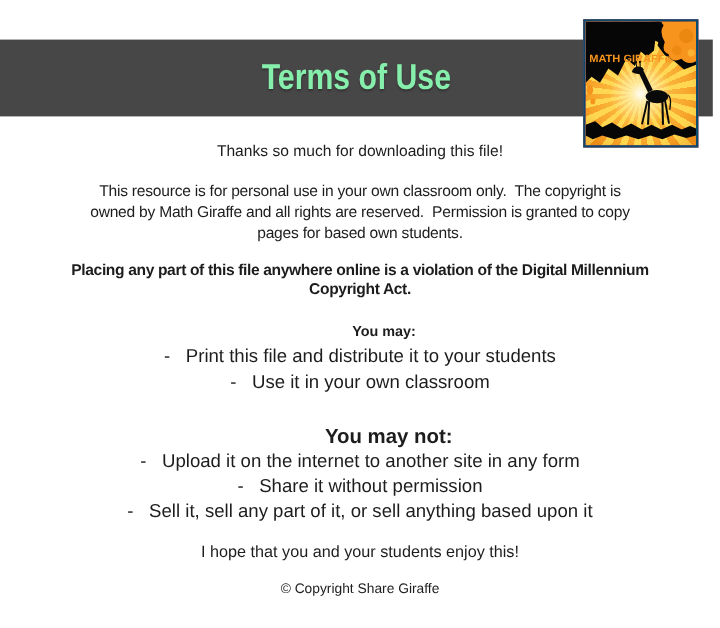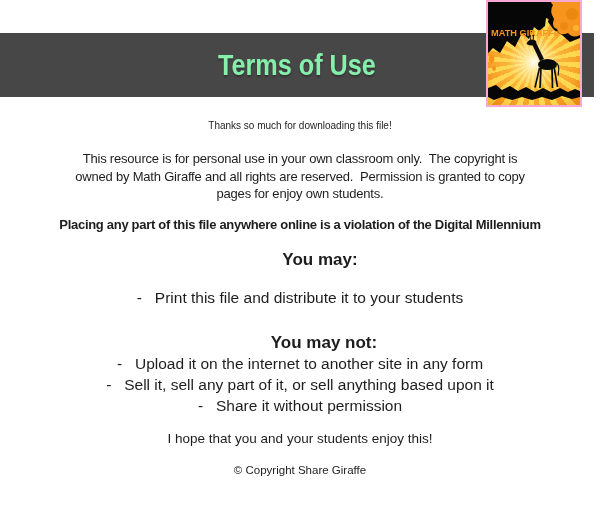--- a/index.html
+++ b/index.html
@@ -19,40 +19,40 @@
     margin:0; width:100%; text-align:center; line-height:64px;
     color:#86efac; font-size:30px; font-weight:bold; letter-spacing:0;
   }
   .banner-title .squeeze {
     display:inline-block; transform:scaleX(.84); transform-origin:center;
     text-shadow:0 2px 2px rgba(0,0,0,.28);
   }
 
   
   .logo {
-    position:absolute; left:486px; top:0; width:92px; height:103px;
-    background:#ef4444; border:2px solid #f9a8d4; box-sizing:content-box;
+    position:absolute; left:486px; top:16px; width:92px; height:103px;
+    background:#ef4444; border:2px solid #0c4a6e; box-sizing:content-box;
     overflow:hidden; z-index:3;
   }
   .burst {
     position:absolute; left:0; top:0; width:92px; height:103px;
     background:
       radial-gradient(circle at 46px 60px, rgba(255,255,255,.95) 0px, rgba(255,242,176,.85) 9px, rgba(255,214,90,.45) 26px, rgba(247,148,30,0) 54px),
       radial-gradient(circle at 46px 60px, rgba(0,0,0,0) 42px, rgba(205,96,0,.45) 72px),
       repeating-conic-gradient(from -90deg at 46px 60px, #ffd84d 0deg 7.5deg, #f5991e 7.5deg 15deg);
   }
   .logo svg { position:absolute; left:0; top:0; }
 
   
   .content { position:absolute; top:97px; left:0; width:600px; text-align:center; }
   .line { white-space:pre; }
-  .thanks   { margin:20px 0 0; font-size:10px; line-height:17px; }
+  .thanks   { margin:20px 0 0; font-size:13px; line-height:17px; }
   .para     { margin:16px 0 0; font-size:13px; line-height:17.5px; letter-spacing:-0.2px; }
   .dmca     { margin:14px 4px 0; font-size:13px; line-height:16.5px; font-weight:bold; letter-spacing:-0.3px; }
-  .heading  { margin:16px 0 17px; font-size:17px; line-height:21px; font-weight:bold;padding-left:40px; }
+  .heading  { margin:16px 0 0; font-size:12px; line-height:21px; font-weight:bold;padding-left:40px; }
   .heading2 { margin:24px 0 0; font-size:17px; line-height:21px; font-weight:bold;padding-left:48px; }
   .bullets div { font-size:15.5px; line-height:21px; }
   .hope     { margin:14px 0 16px; font-size:13.5px; line-height:17px; }
   .copyright{ margin:12px 0 0; font-size:11.5px; line-height:14px; }
 </style>
 </head>
 <body>
 
 <div class="page">
 
@@ -100,36 +100,38 @@
       <path d="M0 86 L8 83 L14 88 L22 84 L30 89 L38 85 L47 90 L55 86 L63 90 L72 86 L80 90 L87 87 L92 89 L92 95 L84 97 L74 94 L64 98 L54 95 L44 98 L34 95 L24 98 L14 95 L6 98 L0 95 Z" fill="#060606"></path>
     </svg>
   </div>
 
   <div class="content">
     <p class="thanks line">Thanks so much for downloading this file!</p>
 
     <div class="para">
       <div class="line">This resource is for personal use in your own classroom only.  The copyright is</div>
       <div class="line">owned by Math Giraffe and all rights are reserved.  Permission is granted to copy</div>
-      <div class="line">pages for enjoy own students.</div>
+      <div class="line">pages for based own students.</div>
     </div>
 
     <div class="dmca">
       <div class="line">Placing any part of this file anywhere online is a violation of the Digital Millennium</div>
+      <div class="line">Copyright Act.</div>
     </div>
 
     <h2 class="heading">You may:</h2>
     <div class="bullets">
       <div class="line">-   Print this file and distribute it to your students</div>
+      <div class="line">-   Use it in your own classroom</div>
     </div>
 
     <h2 class="heading2">You may not:</h2>
     <div class="bullets">
       <div class="line">-   Upload it on the internet to another site in any form</div>
+      <div class="line">-   Share it without permission</div>
       <div class="line">-   Sell it, sell any part of it, or sell anything based upon it</div>
-      <div class="line">-   Share it without permission</div>
     </div>
 
     <p class="hope line">I hope that you and your students enjoy this!</p>
     <p class="copyright line">© Copyright Share Giraffe</p>
   </div>
 
 </div>
 
 </body></html>

